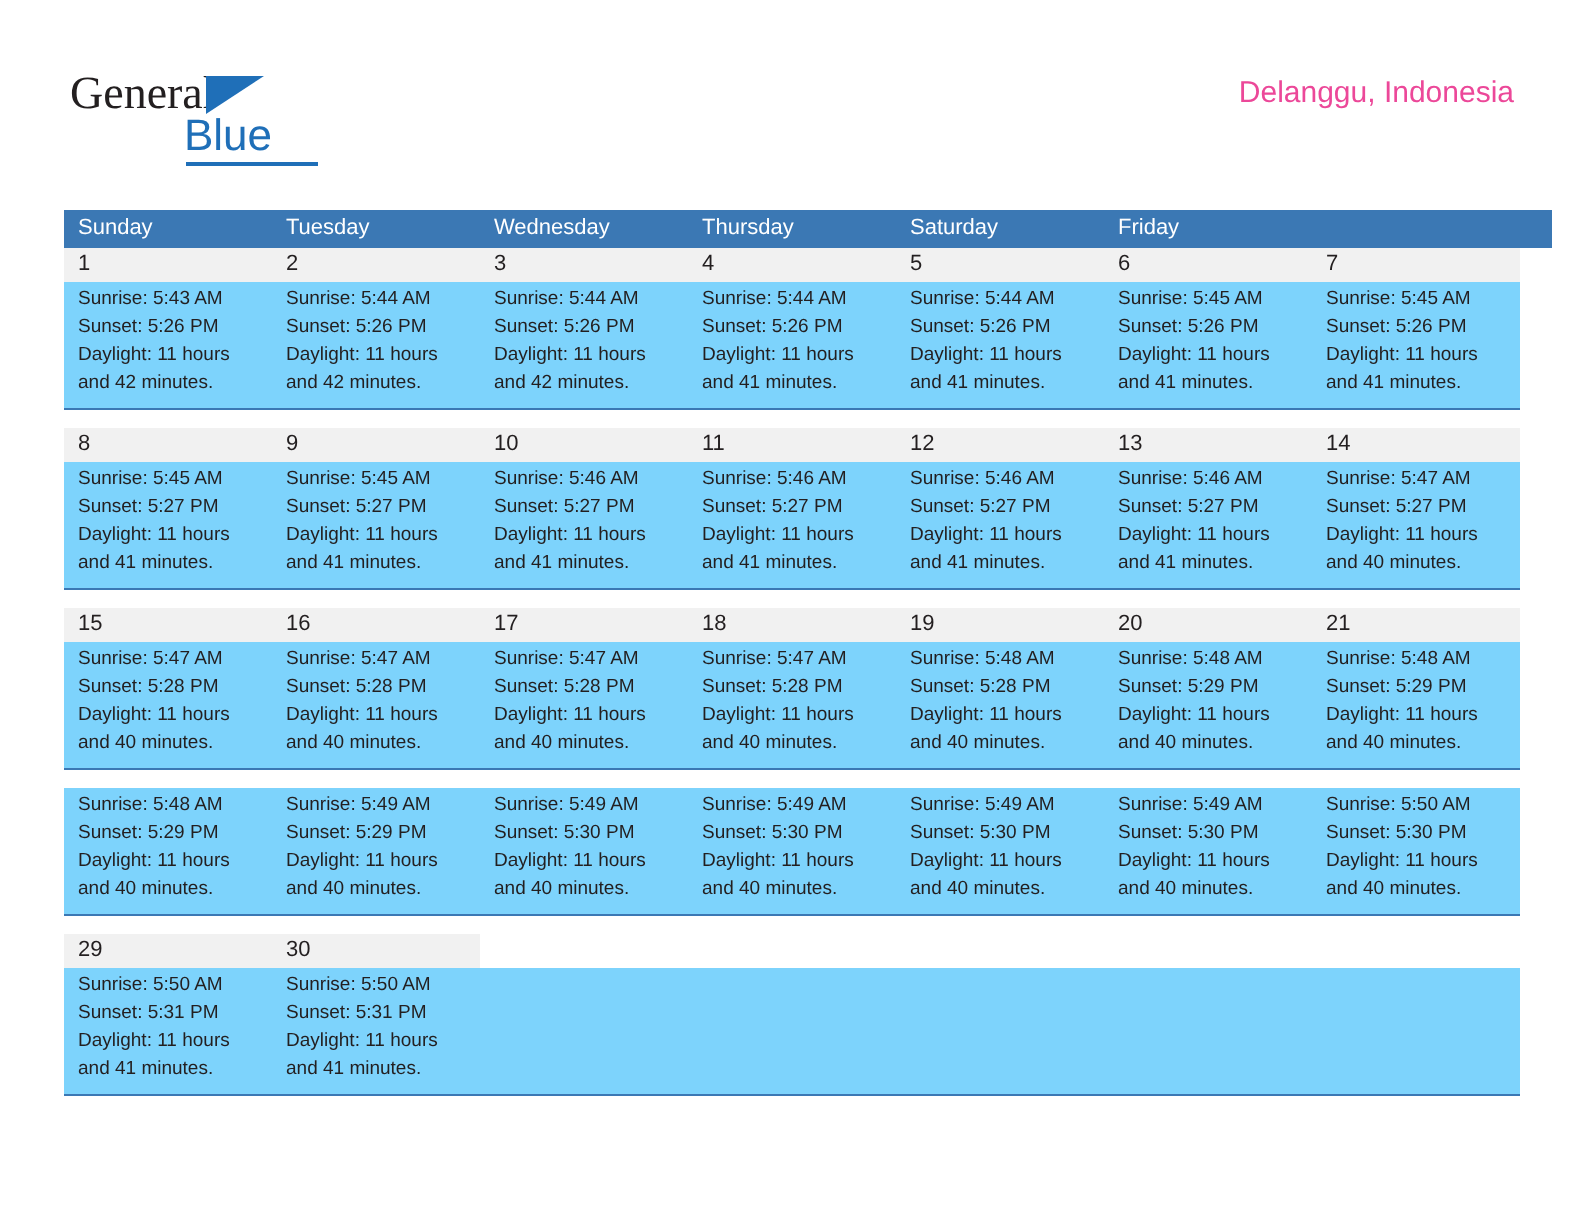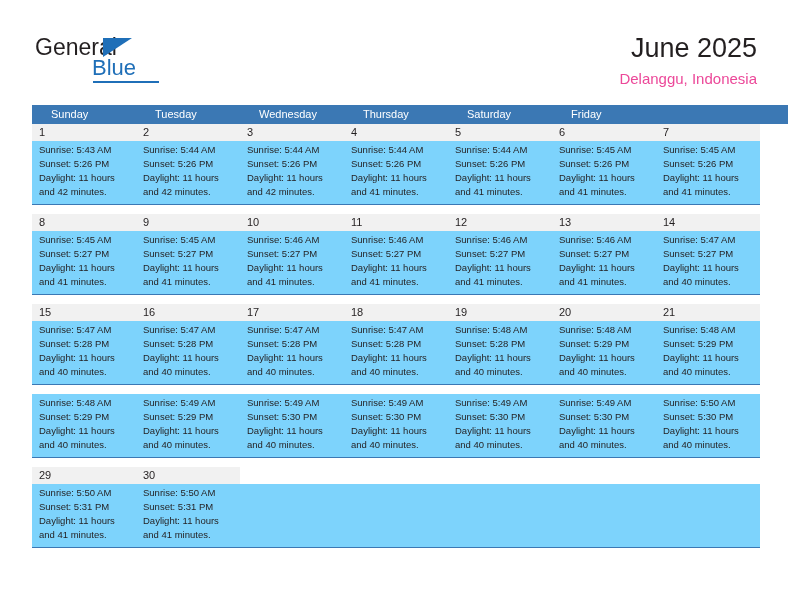--- a/index.html
+++ b/index.html
@@ -36,21 +36,21 @@
     width: 150px;
     height: 50px;
   }
   .logo-general {
     position: absolute;
     left: 0;
     top: 0;
     font-size: 23px;
     letter-spacing: 0px;
     color: #231f20;
-    font-family: Liberation Sans, sans-serif;
+    font-family: Liberation Serif, serif;
   }
   .logo-triangle {
     position: absolute;
     left: 68px;
     top: 4px;
     width: 0;
     height: 0;
     border-left: 29px solid #1f6fb8;
     border-bottom: 19px solid transparent;
   }
@@ -96,21 +96,20 @@
     position: absolute;
     left: 32px;
     top: 105px;
     width: 728px;
   }
   .dow-row {
     display: flex;
     width: 744px;
     height: 19px;
     background: #3b78b4;
-    padding-left: 12px;
   }
   .dow {
     flex: 0 0 104px;
     width: 104px;
     box-sizing: border-box;
     padding-left: 7px;
     color: #ffffff;
     font-size: 11px;
     line-height: 19px;
     white-space: nowrap;
@@ -178,21 +177,20 @@
   <div class="header">
 
     <div class="logo">
       <span class="logo-general">General</span>
       <span class="logo-triangle"></span>
       <span class="logo-blue">Blue</span>
       <span class="logo-underline"></span>
     </div>
 
     <div class="title-block">
-      <div class="cal-title">June 2025</div>
       <div class="cal-subtitle">Delanggu, Indonesia</div>
     </div>
 
   </div>
 
   <div class="calendar">
 
     <div class="dow-row">
       <div class="dow">Sunday</div>
       <div class="dow">Tuesday</div>

